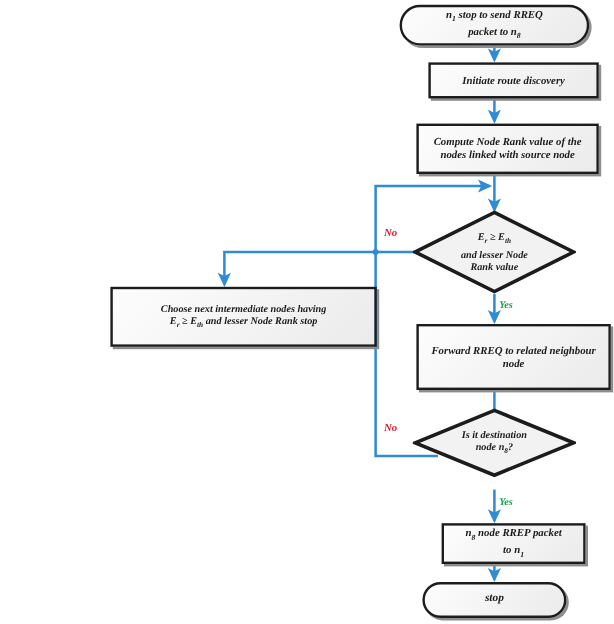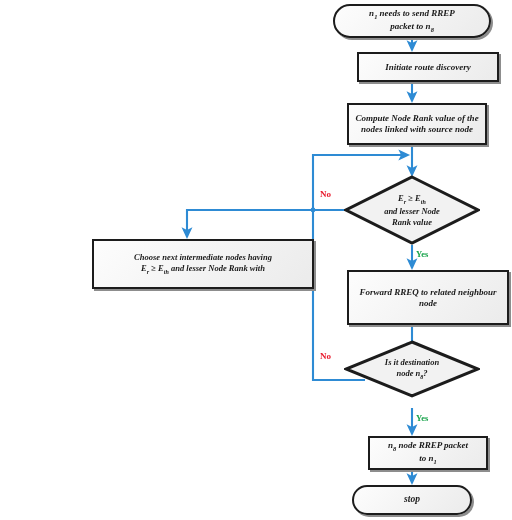--- a/index.html
+++ b/index.html
@@ -72,20 +72,21 @@
     text-align: center;
     font-style: italic;
     font-weight: bold;
     color: #1a1a1a;
     line-height: 1.18;
     padding: 0 14px;
     box-sizing: border-box;
   }
   .edge-label {
     position: absolute;
+    font-style: italic;
     font-weight: bold;
     white-space: nowrap;
   }
   .lbl-no  { color: #e8192c; }
   .lbl-yes { color: #16a34a; }
 
   .t9  { font-size: 9px;  line-height: 1.22; }
   .t85 { font-size: 8.5px; line-height: 1.25; }
   .t10 { font-size: 9.5px; line-height: 1.25; }
   sub { font-size: 0.72em; }
@@ -121,50 +122,50 @@
       <path d="M 365 210 L 187 210 L 187 237" marker-end="url(#arw)"></path>
 
       <path d="M 365 380 L 313 380 L 313 155 L 408 155" marker-end="url(#arw)"></path>
 
       <circle cx="313" cy="210" r="2.4" fill="#2e8bd4" stroke="none"></circle>
     </g>
   </svg>
 
   <div class="node term t9" style="left:333px; top:4px; width:158px; height:34px;">
     <div>
-      <span>n</span><sub>1</sub><span> needs to send RREP</span><br>
+      <span>n</span><sub>1</sub><span> stop to send RREQ</span><br>
       <span>packet to n</span><sub>8</sub>
     </div>
   </div>
 
   <div class="node proc t9" style="left:341px; top:52px; width:142px; height:30px;">
     <span>Initiate route discovery</span>
   </div>
 
-  <div class="node proc t9" style="left:331px; top:103px; width:140px; height:42px;">
+  <div class="node proc t9" style="left:331px; top:103px; width:152px; height:42px;">
     <span>Compute Node Rank value of the nodes linked with source node</span>
   </div>
 
   <div class="dec-wrap" style="left:344px; top:175px; width:136px; height:70px;">
     <svg class="dec-shape" viewBox="0 0 136 70" preserveAspectRatio="none">
       <polygon points="68,2 134,35 68,68 2,35" fill="#f2f2f2" stroke="#1c1c1c" stroke-width="3"></polygon>
     </svg>
     <div class="dec-label t85">
       <div>
         <span class="gte"><span>E</span><sub>r</sub><span> ≥ </span><span>E</span><sub>th</sub></span><br>
         <span>and lesser Node</span><br>
         <span>Rank value</span>
       </div>
     </div>
   </div>
 
   <div class="node proc t85" style="left:76px; top:239px; width:222px; height:50px;text-align:center;">
     <div>
       <span>Choose next intermediate nodes having</span><br>
-      <span class="gte"><span>E</span><sub>r</sub><span> ≥ </span><span>E</span><sub>th</sub></span><span> and lesser Node Rank  with</span>
+      <span class="gte"><span>E</span><sub>r</sub><span> ≥ </span><span>E</span><sub>th</sub></span><span> and lesser Node Rank  stop</span>
     </div>
   </div>
 
   <div class="node proc t9" style="left:331px; top:270px; width:162px; height:55px;justify-content:center;">
     <span>Forward RREQ to related neighbour node</span>
   </div>
 
   <div class="dec-wrap" style="left:344px; top:340px; width:136px; height:58px;">
     <svg class="dec-shape" viewBox="0 0 136 58" preserveAspectRatio="none">
       <polygon points="68,2 134,29 68,56 2,29" fill="#f2f2f2" stroke="#1c1c1c" stroke-width="3"></polygon>

